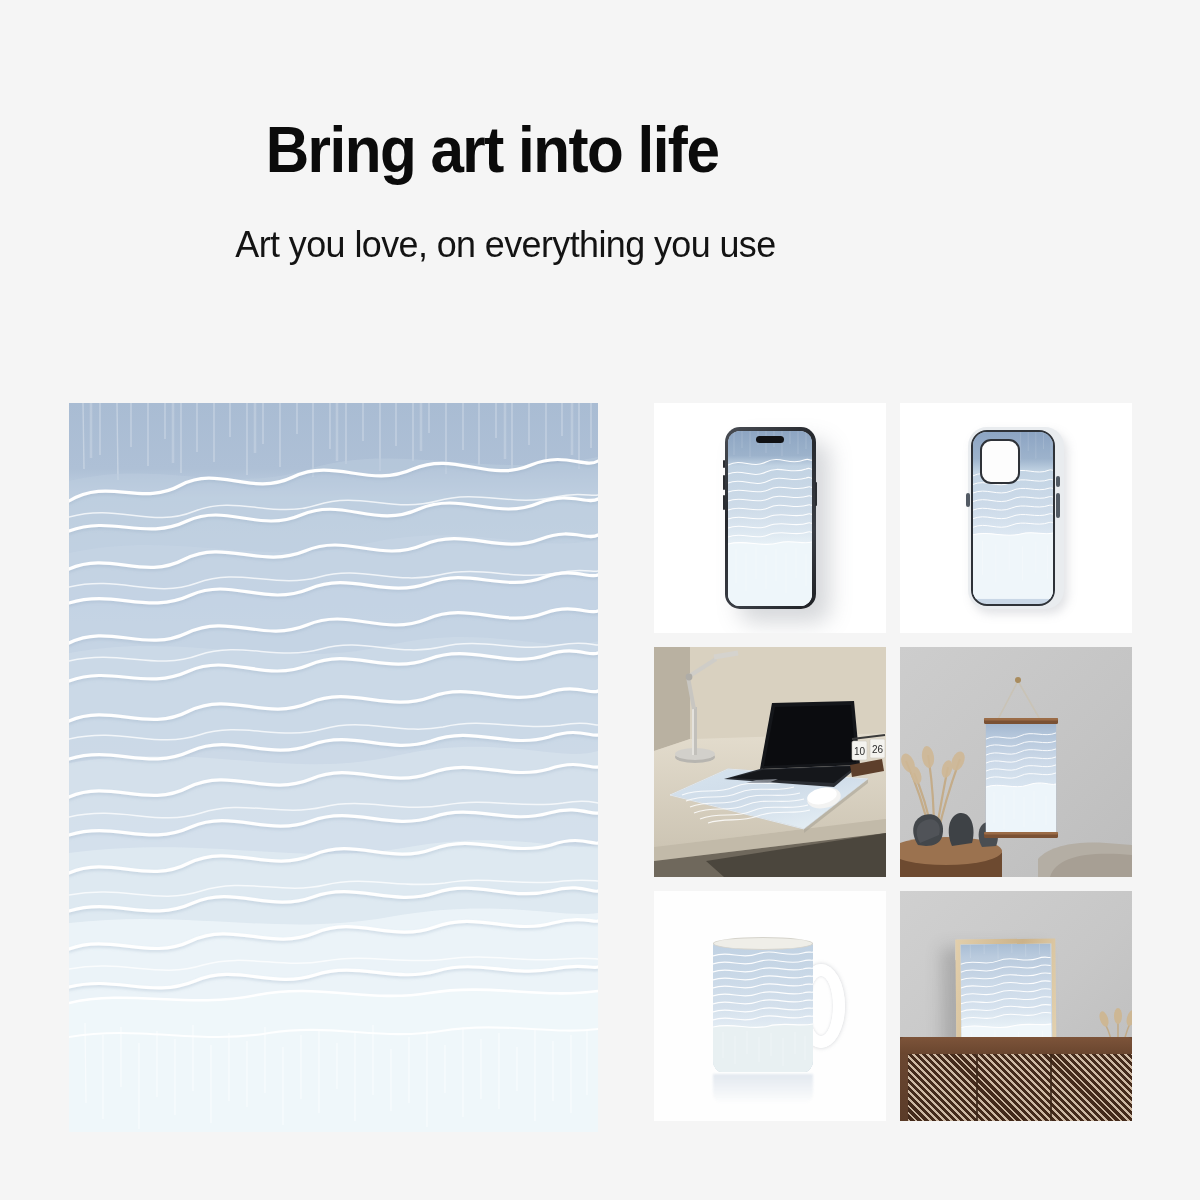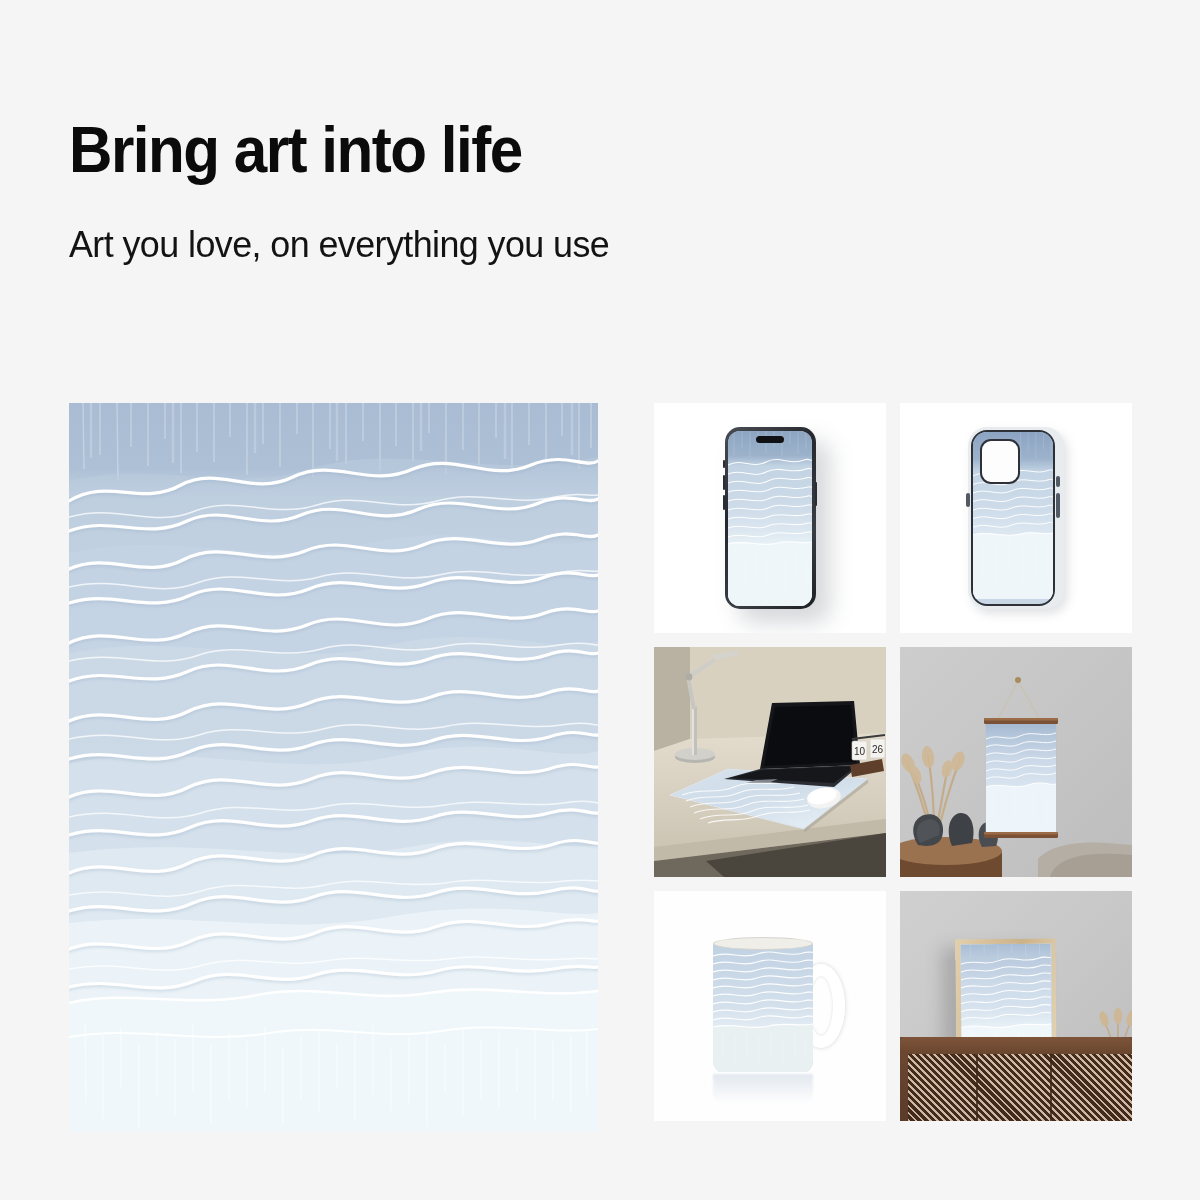--- a/index.html
+++ b/index.html
@@ -16,20 +16,21 @@
     overflow: hidden;
     position: relative;
   }
 
   
   .header {
     position: absolute;
     left: 69px;
     top: 118px;
     width: 900px;
+    text-align: center;
   }
   .page-title {
     margin: 0;
     font-family: "Liberation Sans", sans-serif;
     font-size: 64px;
     line-height: 1.0;
     font-weight: 700;
     letter-spacing: -1.6px;
     color: #0b0b0b;
     transform: scaleX(0.94);

